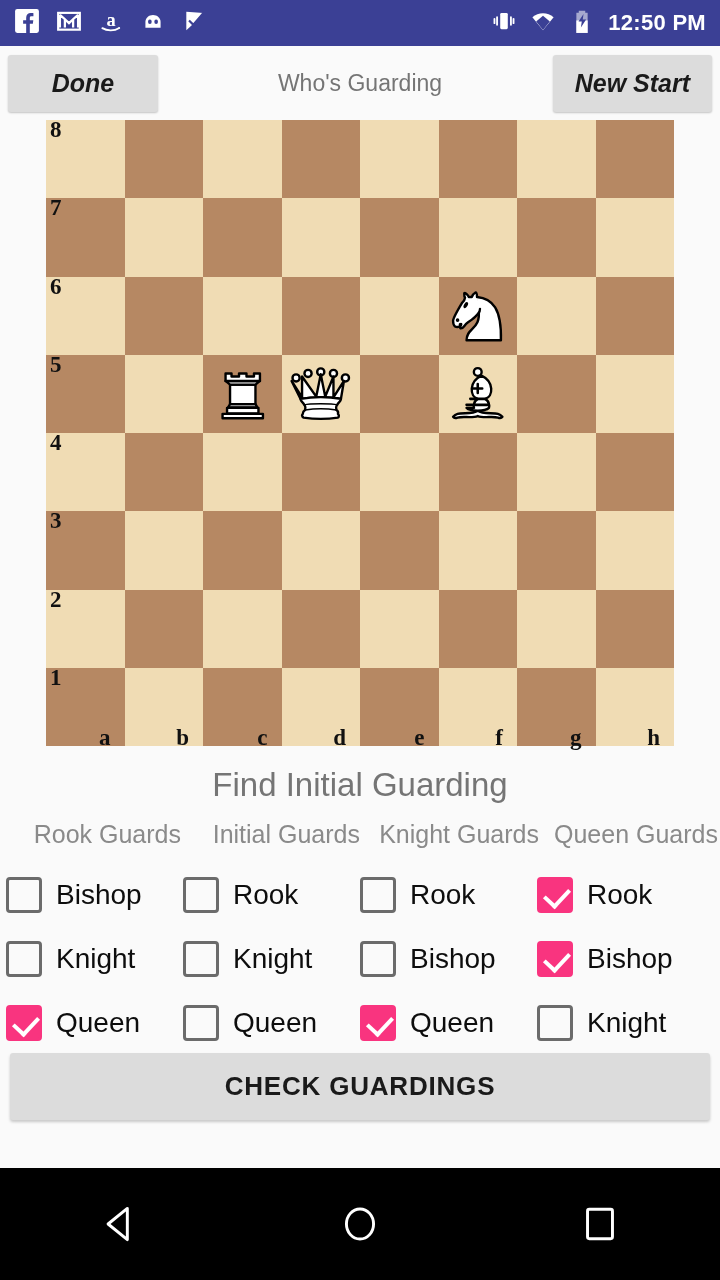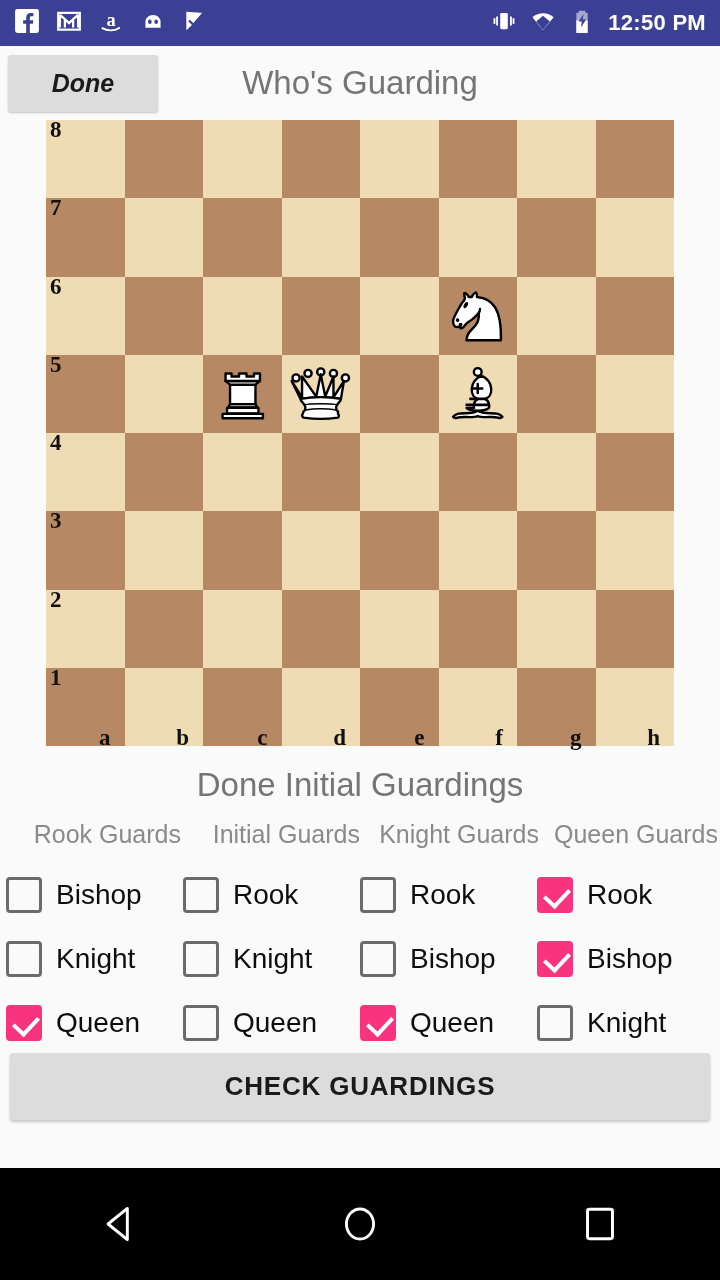--- a/index.html
+++ b/index.html
@@ -29,21 +29,21 @@
     background:#DCDCDC; border:none; border-radius:3px;
     font-family:"Liberation Sans", sans-serif;
     font-size:25px; font-weight:bold; color:#1a1a1a;
     padding:14px 22px; min-width:150px; text-align:center;
     box-shadow:0 1px 2px rgba(0,0,0,.22);
     cursor:pointer;
     font-style:italic;
   }
   #app-title{
     position:absolute; left:0; right:0; text-align:center;
-    font-size:33px; color:#757575; pointer-events:none;
+    font-size:23px; color:#757575; pointer-events:none;
   }
 
   
   #board-wrap{ padding:0 46px 0 46px; }
   #board{
     width:628px; height:626px; display:grid;
     grid-template-columns:repeat(8,1fr);
     grid-template-rows:repeat(8,1fr);
     position:relative;
   }
@@ -166,20 +166,21 @@
           <path d="M13.4 5.5l-4.6 7h3l-.8 5.6 4.8-7.4h-3.1z" fill="#3B4095"></path>
         </svg>
     </span>
     <span id="clock">12:50 PM</span>
   </div>
 </div>
 
 <div id="app-bar">
   <button class="bar-btn">Done</button>
   <div id="app-title">Who's Guarding</div>
+  <button class="bar-btn" style="margin-left:auto">New Start</button>
 </div>
 
 <div id="board-wrap">
   <div id="board">
       <div class="sq light">
         <span class="rank-lbl">8</span>
       </div>
       <div class="sq dark"></div>
       <div class="sq light"></div>
       <div class="sq dark"></div>
@@ -319,21 +320,21 @@
       </div>
       <div class="sq dark">
         <span class="file-lbl">g</span>
       </div>
       <div class="sq light">
         <span class="file-lbl">h</span>
       </div>
     </div>
 </div>
 
-<div id="puzzle-title">Done Initial Guardings</div>
+<div id="puzzle-title">Find Initial Guarding</div>
 <div id="col-headers">
     <div class="col-head">Rook Guards</div>
     <div class="col-head">Initial Guards</div>
     <div class="col-head">Knight Guards</div>
     <div class="col-head">Queen Guards</div>
   </div>
 <div id="check-grid">
     <div class="cb-cell">
       <span class="cb-box"></span>
       <span class="cb-lbl">Bishop</span>

